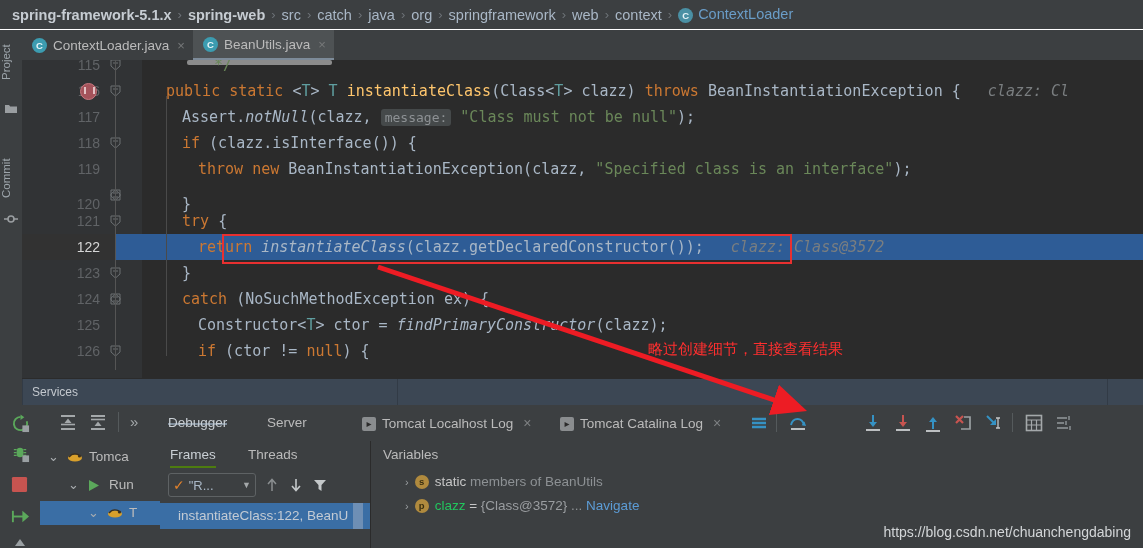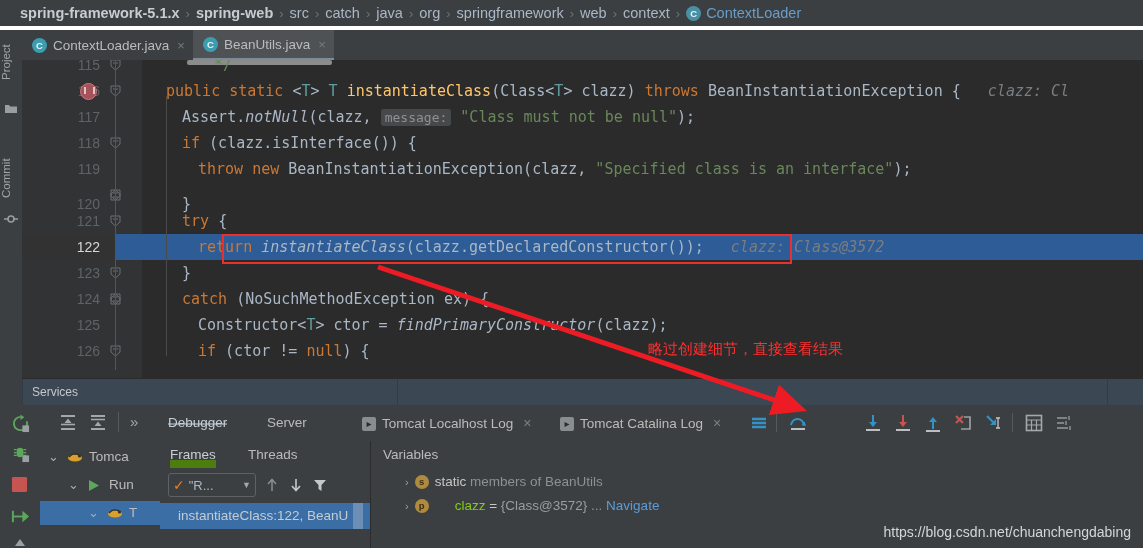--- a/index.html
+++ b/index.html
@@ -8,22 +8,22 @@
     background:#3C3F41;
     font-family:"Liberation Sans","DejaVu Sans",sans-serif;
     font-size:13px;color:#BBBBBB;
     -webkit-font-smoothing:antialiased;
   }
   #root{position:relative;width:1143px;height:548px;overflow:hidden;}
 
   
   .breadcrumb{
     position:absolute;left:0;top:0;width:1143px;height:30px;
-    background:#3C3F41;display:flex;align-items:center;padding-left:20px;
-    box-sizing:border-box;border-bottom:4px solid #ffffff;
+    background:#3C3F41;display:flex;align-items:center;padding-left:12px;
+    box-sizing:border-box;border-bottom:1px solid #ffffff;
   }
   .crumb{font-size:14.5px;color:#A9B7C6;white-space:nowrap;}
   .crumb.bold{font-weight:bold;color:#C6CCD2;}
   .crumb.plain{color:#A9B7C6;}
   .crumb.link{color:#6A9DC8;}
   .sep{color:#6D7277;margin:0 6px;font-size:13px;}
   .cls-badge{
     display:inline-flex;align-items:center;justify-content:center;
     width:15px;height:15px;border-radius:50%;
     background:#4A90A4;color:#E6F3F7;font-size:9.5px;font-weight:bold;
@@ -165,21 +165,21 @@
   }
   .variables-panel{
     position:absolute;left:371px;top:36px;width:772px;height:107px;background:#3C3F41;
   }
   .sub-tabbar{
     position:absolute;left:0;top:0;width:100%;height:27px;
   }
   .subtab{
     position:absolute;top:0;height:27px;line-height:27px;font-size:13.5px;color:#BBBBBB;
   }
-  .subtab.active{border-bottom:8px solid #4d7c0f;box-sizing:border-box;color:#C9CFD4;}
+  .subtab.active{border-bottom:2px solid #4d7c0f;box-sizing:border-box;color:#C9CFD4;}
 
   .thread-combo{
     position:absolute;left:8px;top:32px;width:88px;height:24px;
     border:1px solid #5E6264;border-radius:3px;background:#3C3F41;
     display:flex;align-items:center;box-sizing:border-box;padding:0 4px;
   }
   .frame-row{
     position:absolute;left:0;top:62px;width:210px;height:26px;
     background:#3A6EA5;line-height:26px;font-size:13.5px;color:#C3CBD4;
     padding-left:18px;box-sizing:border-box;white-space:nowrap;overflow:hidden;
@@ -191,21 +191,21 @@
     white-space:nowrap;
   }
   .tri{color:#9B9FA1;font-size:11px;margin-right:6px;}
   .vbadge{
     display:inline-flex;align-items:center;justify-content:center;
     width:14px;height:14px;border-radius:50%;background:#B08A3E;color:#3A2F10;
     font-size:9.5px;font-weight:bold;margin-right:6px;vertical-align:middle;
   }
   .v-name-static{color:#C6C6C6;}
   .v-grey{color:#8D9194;}
-  .v-red{color:#84cc16;margin-left:20px;}
+  .v-red{color:#22c55e;}
   .v-obj{color:#9A9DA0;}
   .v-link{color:#5C9CD6;}
 
   
   .tree-row{position:absolute;height:24px;line-height:24px;font-size:13.5px;white-space:nowrap;color:#BBBBBB;}
   .tree-sel{position:absolute;left:40px;width:330px;height:24px;background:#3A6EA5;}
 
   .watermark{
     position:absolute;right:12px;bottom:8px;font-size:14px;color:#D3D6D8;
     white-space:nowrap;

